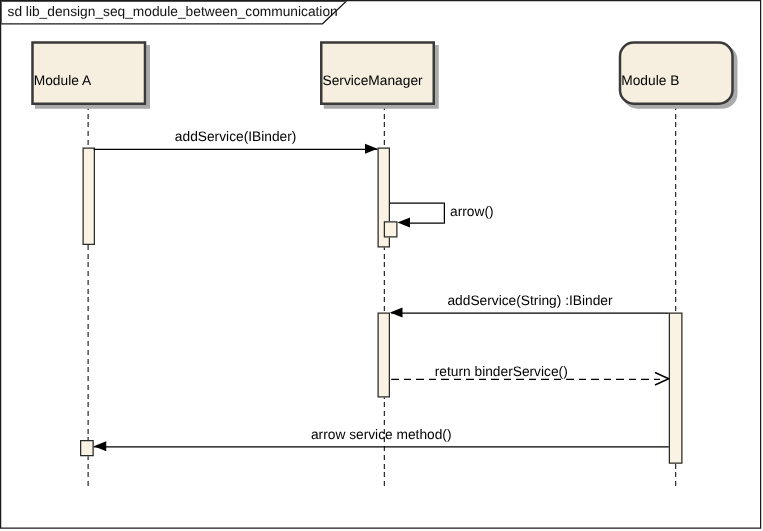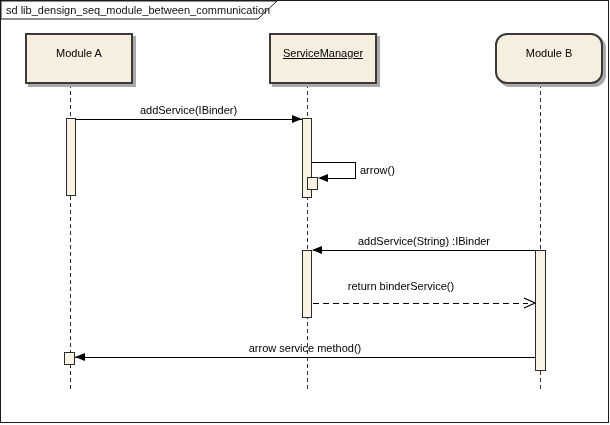--- a/index.html
+++ b/index.html
@@ -8,25 +8,25 @@
     font-family:"Liberation Sans","DejaVu Sans",sans-serif;
     font-size:11px;color:#000;
   }
   .abs{position:absolute;}
   
   .frame{left:0;top:0;width:607px;height:421px;border:1px solid var(--frame-border);background:#fff;}
   .tab-shape{left:1px;top:1px;}
   .tab-label{left:6px;top:4px;width:260px;white-space:nowrap;color:#111;}
   
   .head{
-    height:51px;width:108px;box-sizing:border-box;
+    height:51px;width:92px;box-sizing:border-box;
     background:var(--box-fill);
     border:2px solid var(--box-border);
     box-shadow:3px 3px 0 var(--box-shadow);
-    text-align:center;padding-top:12px;
+    padding-top:24px;
   }
   
   .lifeline{
     width:1px;
     background:repeating-linear-gradient(to bottom,#2e2e2e 0 4px,transparent 4px 7px);
   }
   
   .act{
     box-sizing:border-box;background:var(--activation-fill);
     border:1px solid #2b2b2b;
@@ -56,21 +56,21 @@
 
 
 <div class="abs lifeline" style="left:70px;top:84px;height:306px;"></div>
 <div class="abs lifeline" style="left:307px;top:84px;height:306px;"></div>
 <div class="abs lifeline" style="left:540px;top:84px;height:306px;"></div>
 
 
 <div class="abs head" style="left:25px;top:33px;">
   <span>Module A</span>
 </div>
-<div class="abs head" style="left:269px;top:33px;text-decoration:underline;">
+<div class="abs head" style="left:256px;top:33px;">
   <span>ServiceManager</span>
 </div>
 <div class="abs head" style="left:495px;top:33px;border-radius:12px;">
   <span>Module B</span>
 </div>
 
 
 <div class="abs act" style="left:66px;top:118px;width:10px;height:78px;"></div>
 <div class="abs act" style="left:302px;top:118px;width:10px;height:80px;"></div>
 <div class="abs act" style="left:307px;top:177px;width:11px;height:13px;"></div>
@@ -89,21 +89,21 @@
 <div class="abs mline" style="left:328px;top:178px;width:27px;"></div>
 <div class="abs arr-left" style="left:318px;top:174px;"></div>
 <div class="abs" style="left:360px;top:164px;white-space:nowrap;">arrow()</div>
 
 
 <div class="abs mlabel" style="left:313px;top:235px;width:222px;">addService(String) :IBinder</div>
 <div class="abs mline" style="left:313px;top:250px;width:222px;"></div>
 <div class="abs arr-left" style="left:312px;top:246px;"></div>
 
  B (dashed, open arrow) --&gt;
-<div class="abs mlabel" style="left:313px;top:280px;width:176px;">return binderService()</div>
+<div class="abs mlabel" style="left:313px;top:292px;width:176px;">return binderService()</div>
 <div class="abs dline" style="left:313px;top:303px;width:215px;"></div>
 <svg class="abs" style="left:523px;top:297px;" width="13" height="13">
   <polyline points="1,1 12,6 1,11" fill="none" stroke="#000" stroke-width="1.2"></polyline>
 </svg>
 
 
 <div class="abs mlabel" style="left:75px;top:342px;width:460px;">arrow service method()</div>
 <div class="abs mline" style="left:75px;top:357px;width:460px;"></div>
 <div class="abs arr-left" style="left:75px;top:353px;"></div>
 

